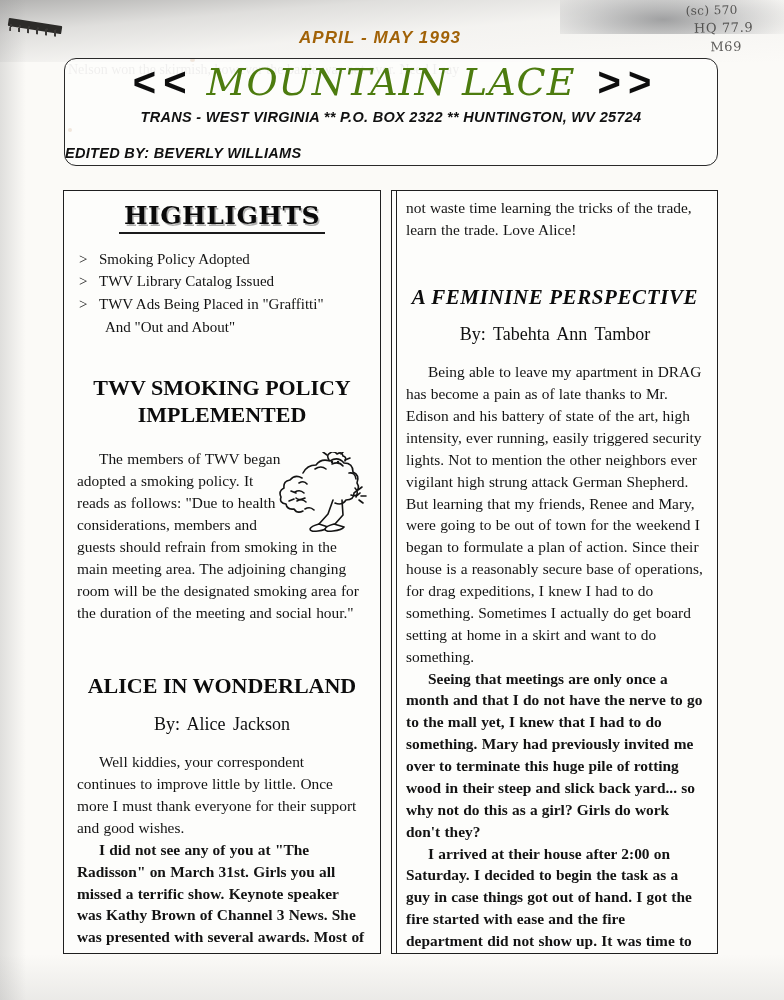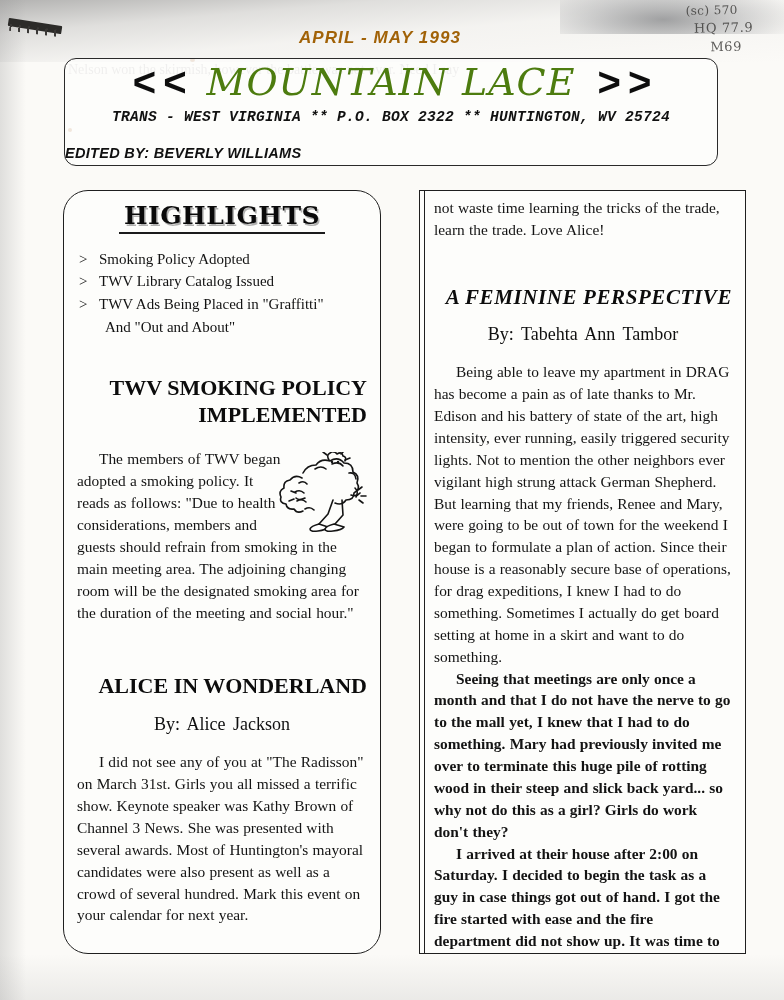--- a/index.html
+++ b/index.html
@@ -152,21 +152,21 @@
     text-align: center;
     font-family: "Liberation Sans", sans-serif;
     font-style: italic;
     font-size: 17px;
     letter-spacing: .6px;
     color: #111;
     margin-top: 2px;
   }
   .mast-sub2 {
     text-align: center;
-    font-family: Liberation Mono, monospace;
+    font-family: Liberation Sans, sans-serif;
     font-weight: bold;
     font-style: italic;
     font-size: 14.5px;
     letter-spacing: .3px;
     color: #111;
     margin-top: 4px;
   }
   .mast-sub3 {
     font-family: "Liberation Sans", sans-serif;
     font-weight: bold;
@@ -192,22 +192,22 @@
   
   .col {
     position: absolute;
     top: 190px;
     border: 1.4px solid #1f1f1f;
     background: rgba(255,255,255,0.5);
     box-sizing: border-box;
     height: 764px;
     overflow: hidden;
   }
-  .col-left  { left: 63px;  width: 318px; padding: 6px 13px 0 13px; border-radius: 25px; }
-  .col-right { left: 391px; width: 327px; padding: 6px 13px 0 14px; margin-left: 28px; }
+  .col-left  { left: 63px;  width: 318px; padding: 6px 13px 0 13px; }
+  .col-right { left: 391px; width: 327px; padding: 6px 13px 0 14px; }
   
   .col-right:before {
     content: "";
     position: absolute;
     left: 4px; top: -1px;
     width: 1.2px; height: 766px;
     background: #1f1f1f;
   }
 
   
@@ -221,21 +221,21 @@
     color: #0a0a0a;
     text-shadow: 1.5px 1.5px 0 rgba(0,0,0,0.30);
   }
   .h-underline {
     width: 206px;
     height: 1.6px;
     background: #1b1b1b;
     margin: 0 auto 14px auto;
   }
   .h-section {
-    text-align: right;
+    text-align: center;
     font-family: "Liberation Serif", serif;
     font-weight: bold;
     font-size: 22px;
     line-height: 1.22;
     margin: 16px 0 0 0;
     color: #0c0c0c;
   }
   .h-section.italic {
     font-style: italic;
     letter-spacing: .6px;
@@ -386,20 +386,21 @@
     <p class="body">The members of TWV began adopted a smoking policy.  It reads as follows: "Due to health considerations, members and guests should refrain from smoking in the main meeting area.  The adjoining changing room will be the designated smoking area for the duration of the meeting and social hour."</p>
 
     <div class="spacer-20"></div>
     <div class="spacer-14"></div>
 
     <div class="h-section">ALICE IN WONDERLAND</div>
     <div class="byline">By:  Alice Jackson</div>
 
     <div class="spacer-14"></div>
 
+    <p class="body">Well kiddies, your correspondent continues to improve little by little.  Once more I must thank everyone for their support and good wishes.</p>
     <p class="body">I did not see any of you at "The Radisson" on March 31st.  Girls you all missed a terrific show.  Keynote speaker was Kathy Brown of Channel 3 News.  She was presented with several awards.  Most of Huntington's mayoral candidates were also present as well as a crowd of several hundred.  Mark this event on your calendar for next year.</p>
 
   </div>
 
   <div class="col col-right">
 
     <p class="body noindent">not waste time learning the tricks of the trade, learn the trade.  Love Alice!</p>
 
     <div class="spacer-20"></div>
     <div class="spacer-8"></div>

